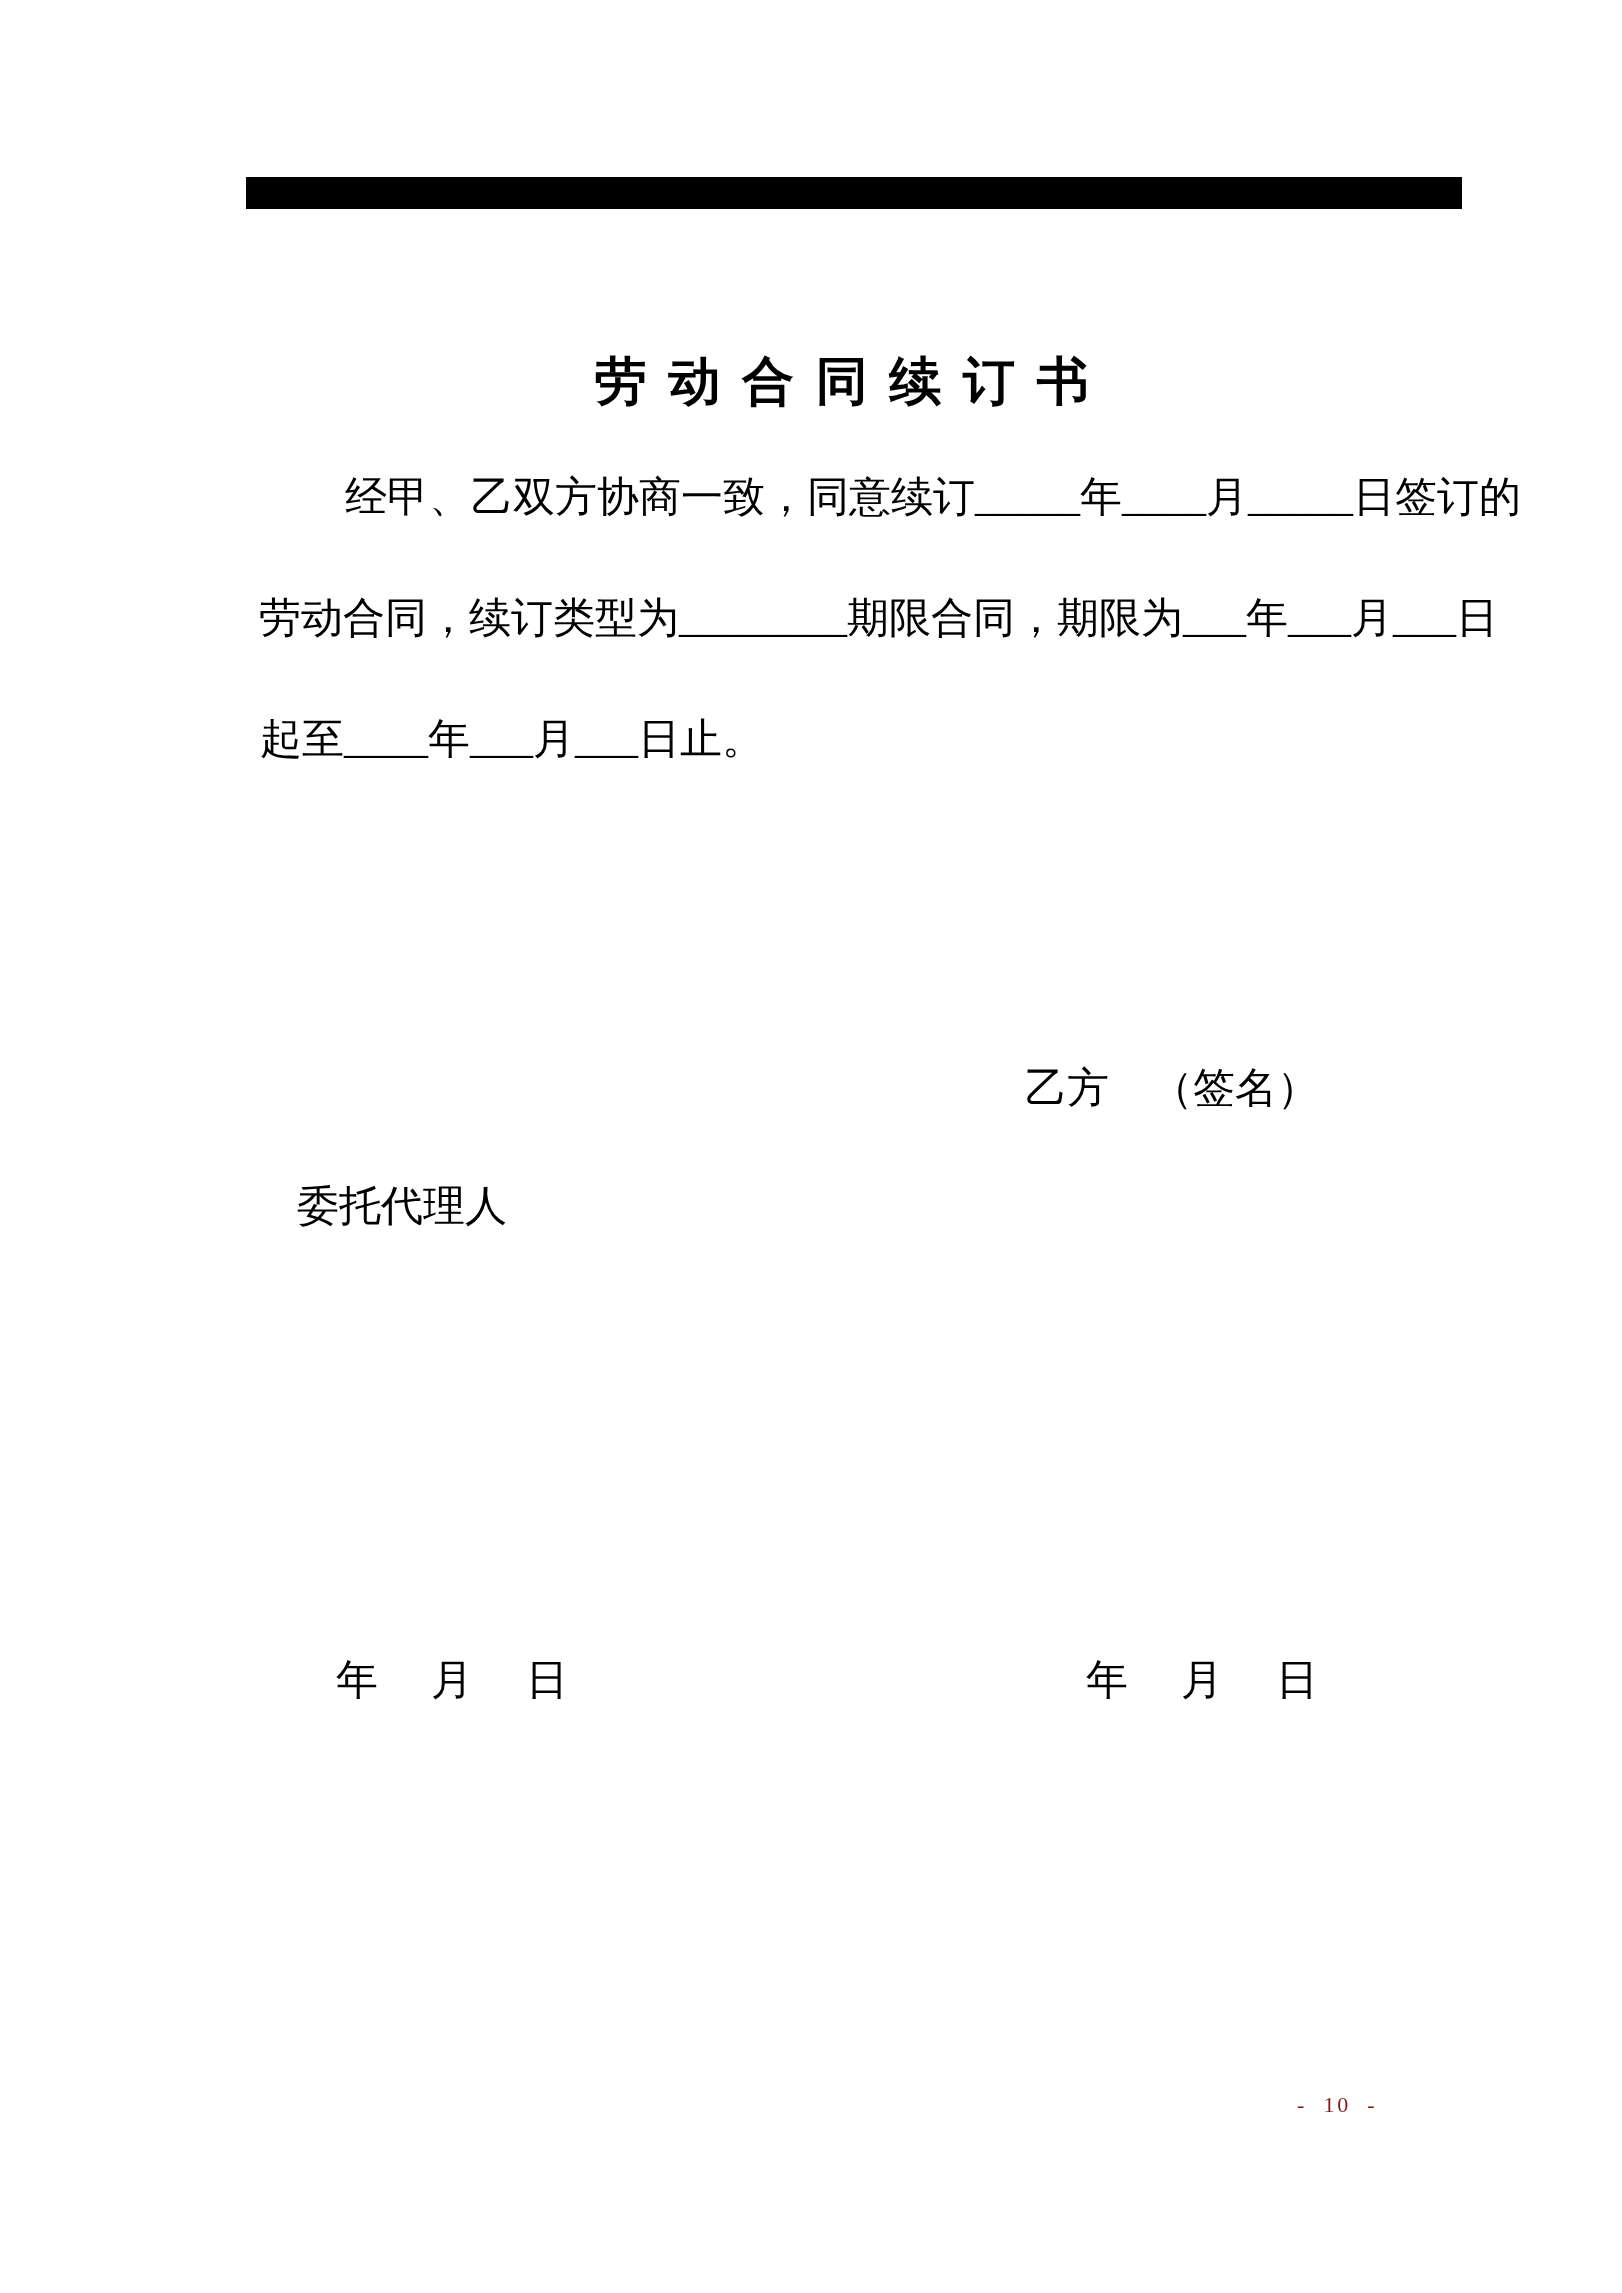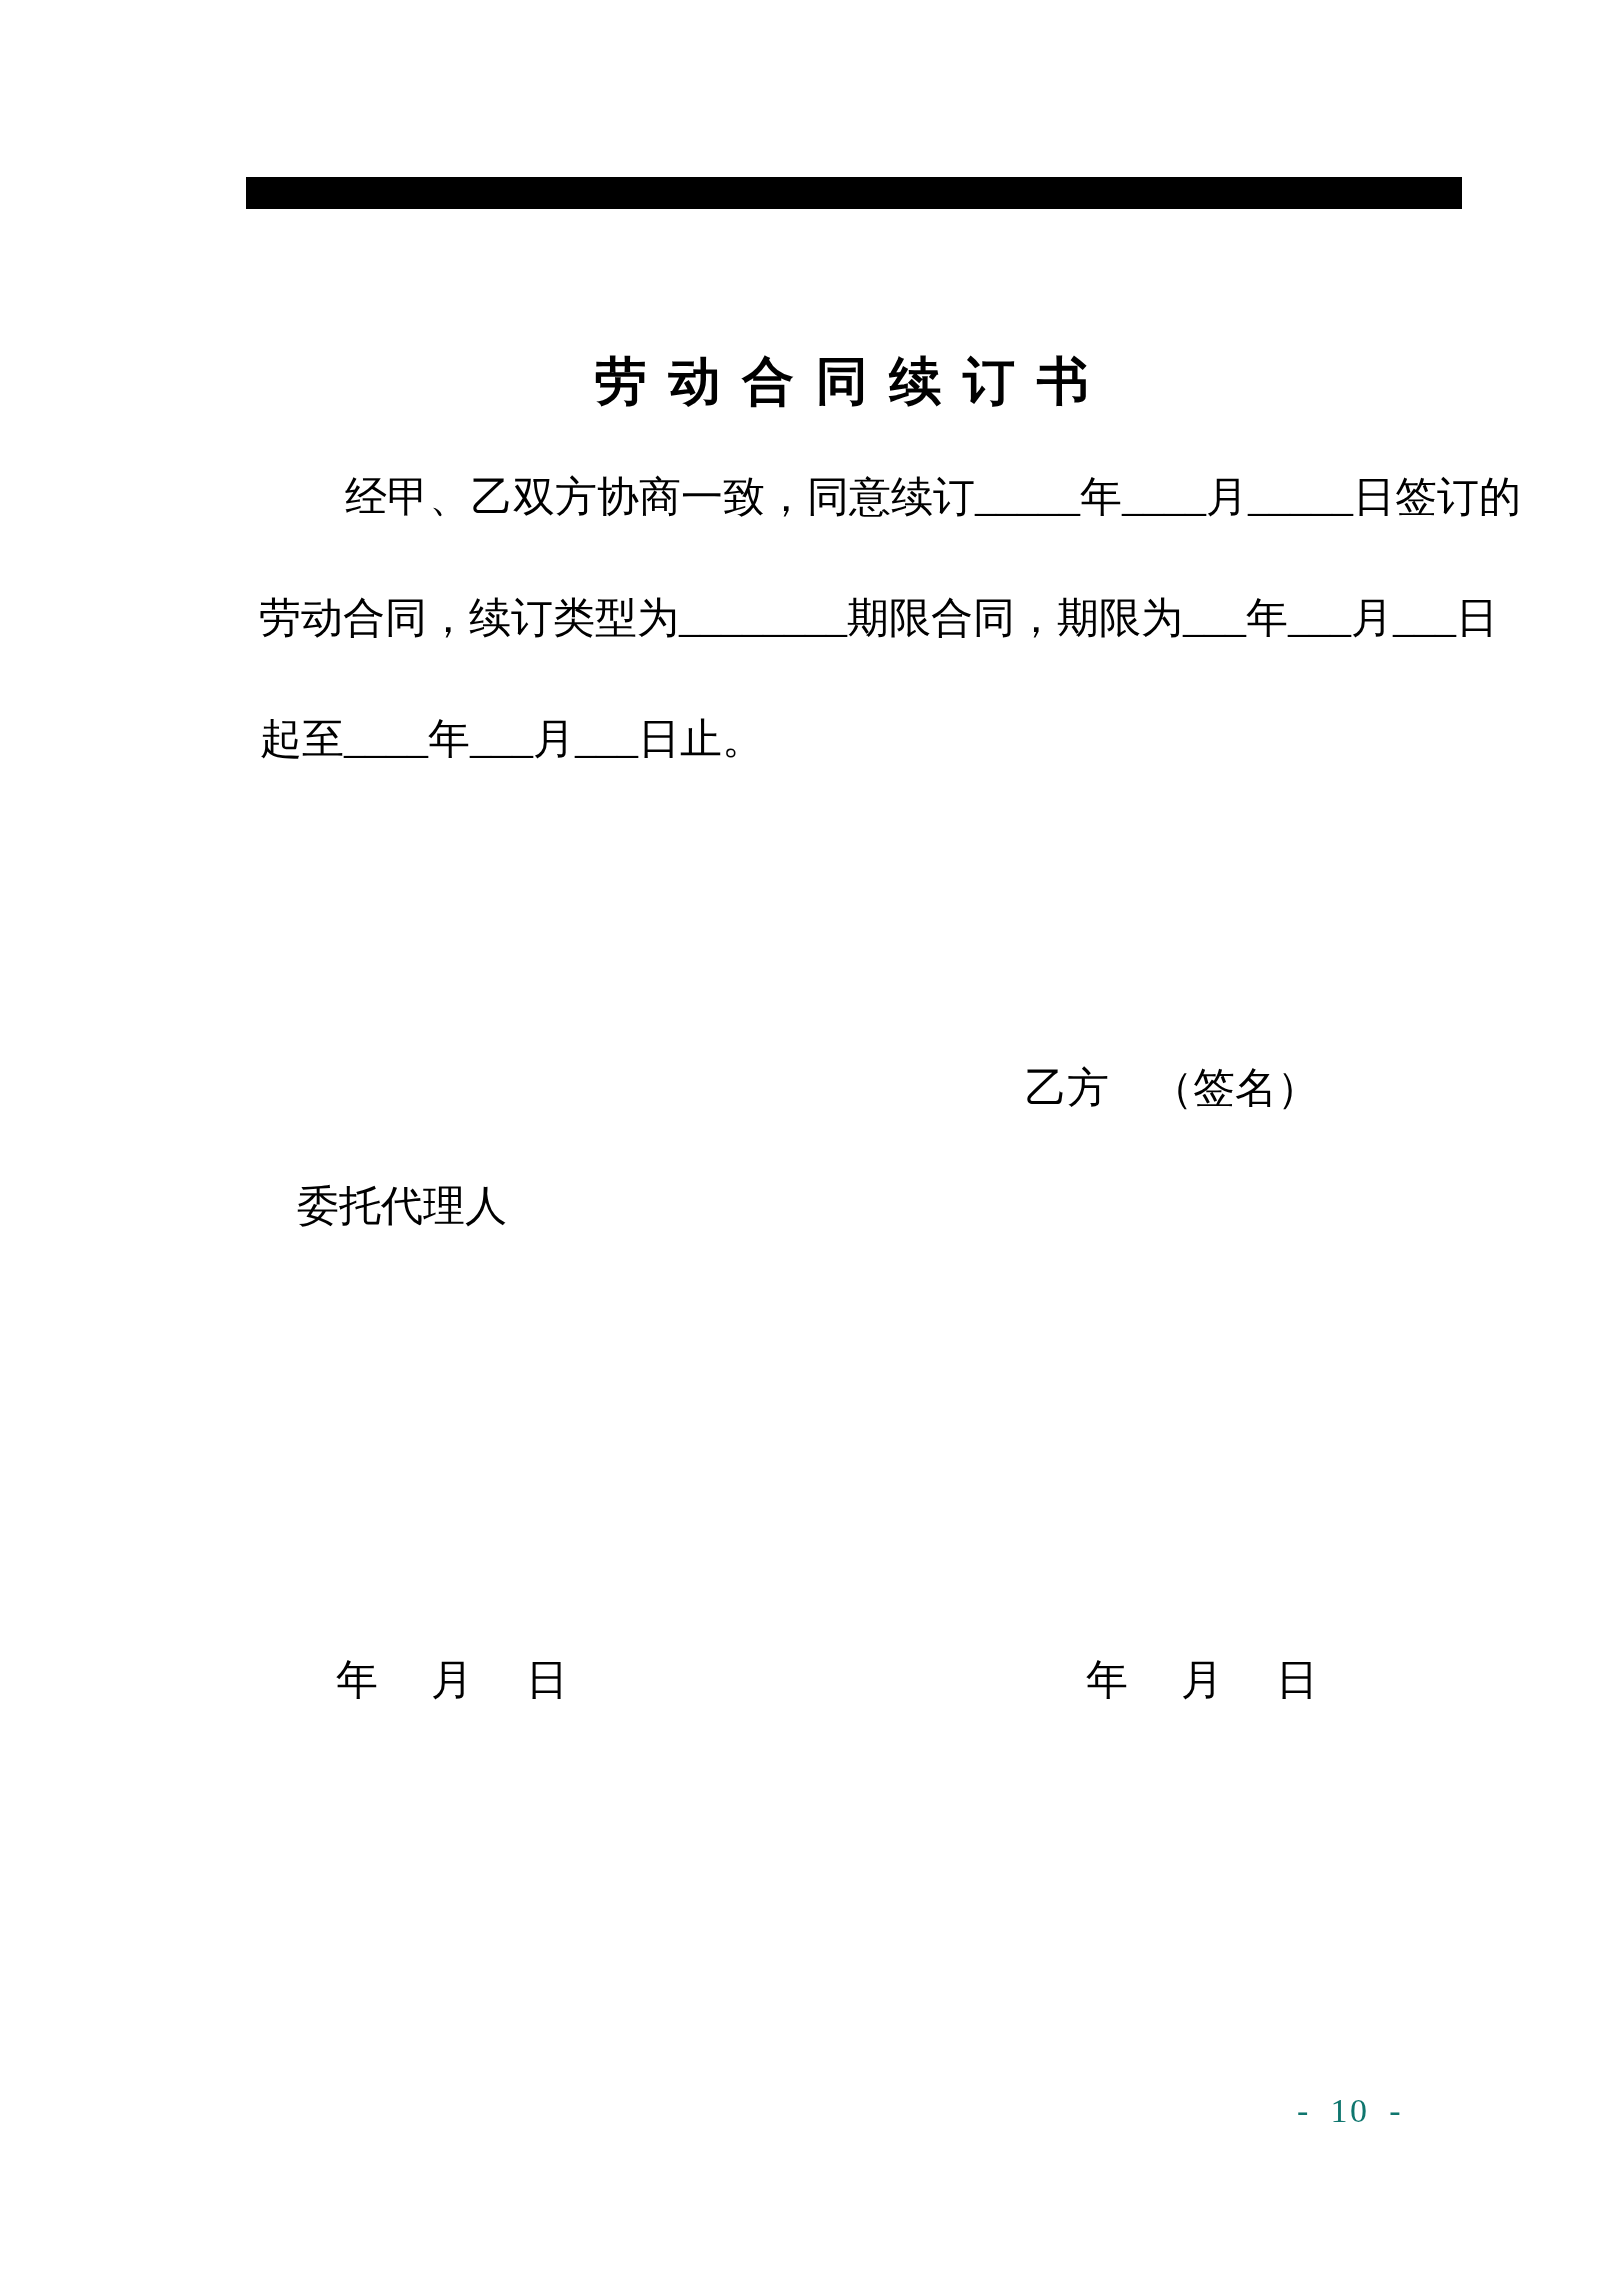--- a/index.html
+++ b/index.html
@@ -56,24 +56,24 @@
   .party-b   { left: 977px; top: 1015px; }
   .legal-rep { left: 249px;  top: 1133px; }
   .agent     { left: 233px;  top: 1254px; }
   .date-row  { letter-spacing: 5.5px; margin-left: 33px; }
   .date-left  { left: 255px;  top: 1607px; }
   .date-right { left: 1005px; top: 1607px; }
   .page-number {
     position: absolute;
     left: 1249px;
     top: 2044px;
-    font-size: 34px;
+    font-size: 22px;
     letter-spacing: 2.7px;
     word-spacing: 8.2px;
-    color: #0f766e;
+    color: #7f1d1d;
     font-family: "Liberation Serif", serif;
     white-space: nowrap;
   }
 </style>
 </head>
 <body>
 
 <div class="page">
 
   <div class="top-rule"></div>

